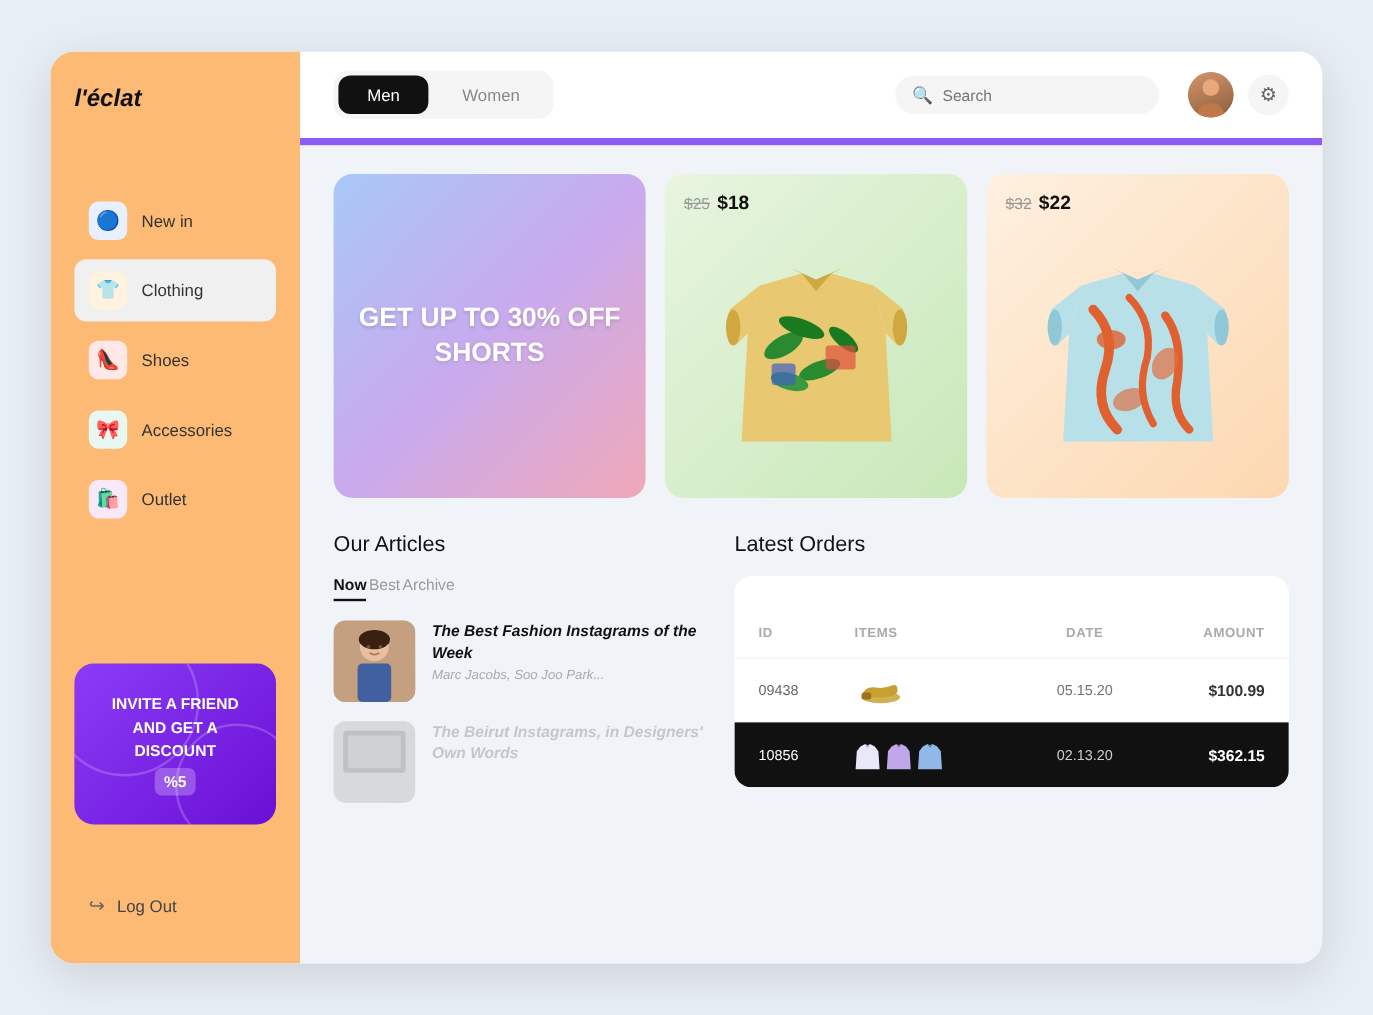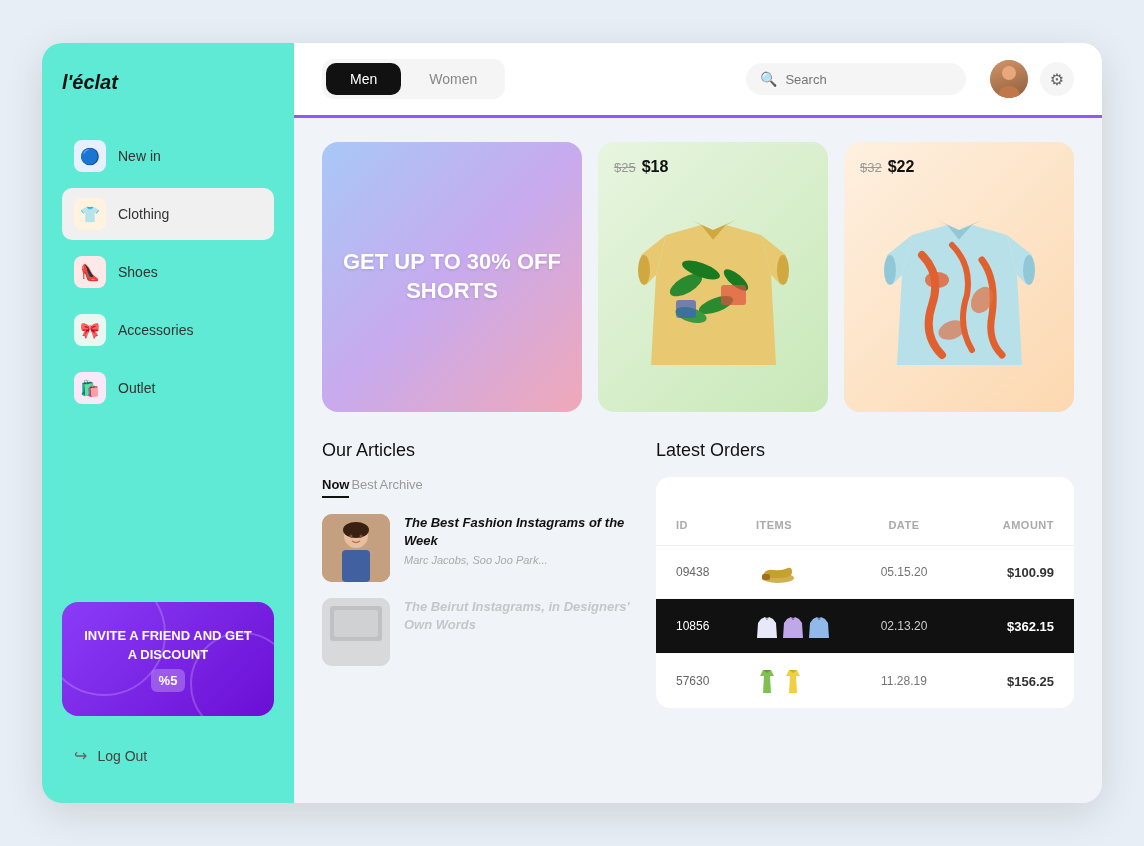--- a/index.html
+++ b/index.html
@@ -16,26 +16,27 @@
       height: 760px;
       background: #f0f4f8;
       border-radius: 20px;
       display: flex;
       overflow: hidden;
       box-shadow: 0 10px 40px rgba(0,0,0,0.12);
     }
 
     
     .sidebar {
-      width: 252px;
-      background: #5eead4;
+      width: 208px;
+      background: #fdba74;
       display: flex;
       flex-direction: column;
       padding: 28px 20px;
       flex-shrink: 0;
+      gap: 28px;
     }
     .logo {
       font-size: 20px;
       font-weight: 700;
       color: #111;
       margin-bottom: 36px;
       font-style: italic;
     }
     .nav-items {
       display: flex;
@@ -130,21 +131,21 @@
       overflow-y: auto;
     }
 
     
     .header {
       background: #fff;
       display: flex;
       align-items: center;
       padding: 16px 28px;
       gap: 12px;
-      border-bottom: 3px solid #8b5cf6;
+      border-bottom: 6px solid #8b5cf6;
     }
     .tab-group {
       display: flex;
       background: #f5f5f5;
       border-radius: 12px;
       padding: 4px;
       gap: 4px;
     }
     .tab {
       padding: 8px 24px;
@@ -628,36 +629,20 @@
                 </svg>
                 <svg width="22" height="26" viewBox="0 0 22 26">
                   <polygon points="5,6 2,10 1,25 21,25 20,10 17,6 13,4 11,7 9,4" fill="#90b8e8"></polygon>
                   <polygon points="9,4 11,7 13,4 15,3 11,5 7,3" fill="#6898c8"></polygon>
                 </svg>
               </div>
               <div class="row-date row-date-active">02.13.20</div>
               <div class="row-amount row-amount-active" style="text-align:right;">$362.15</div>
             </div>
 
-            <div class="table-row">
-              <div class="row-id">57630</div>
-              <div class="items-icons">
-
-                <svg width="22" height="26" viewBox="0 0 22 26">
-                  <polygon points="7,2 15,2 18,8 14,8 15,25 7,25 8,8 4,8" fill="#80c050"></polygon>
-                  <polygon points="7,2 11,5 15,2" fill="#60a030"></polygon>
-                </svg>
-                <svg width="22" height="26" viewBox="0 0 22 26">
-                  <polygon points="7,2 15,2 18,8 14,8 15,25 7,25 8,8 4,8" fill="#f0d040"></polygon>
-                  <polygon points="7,2 11,5 15,2" fill="#d0b020"></polygon>
-                </svg>
-              </div>
-              <div class="row-date">11.28.19</div>
-              <div class="row-amount" style="text-align:right; color:#333;">$156.25</div>
-            </div>
 
           </div>
         </div>
 
       </div>
     </div>
 
   </main>
 
 </div>

